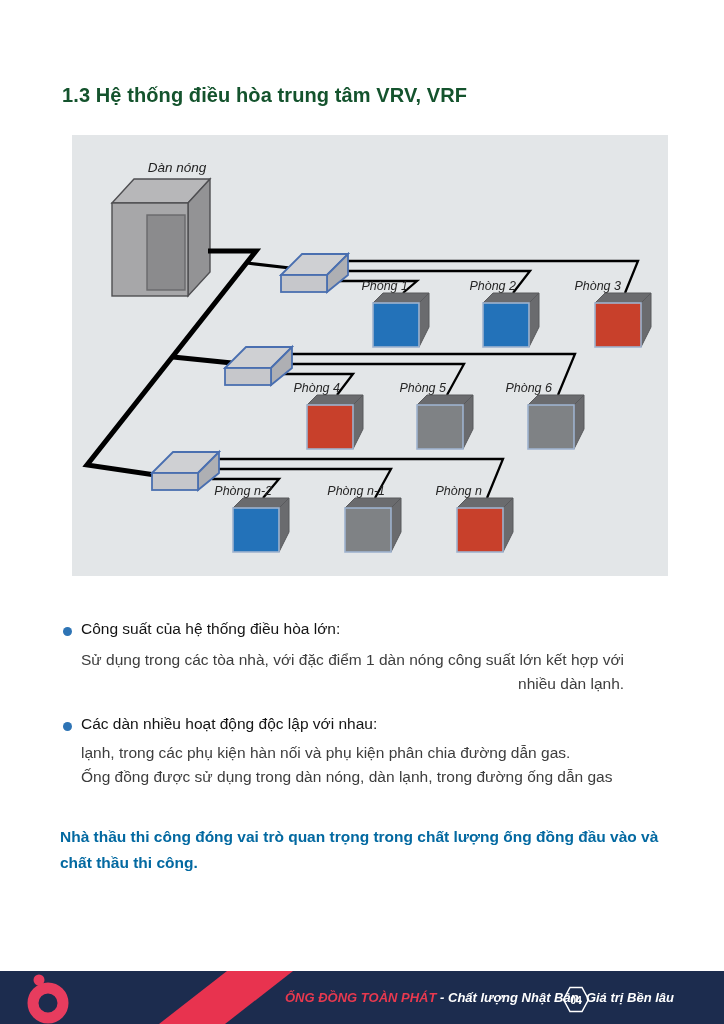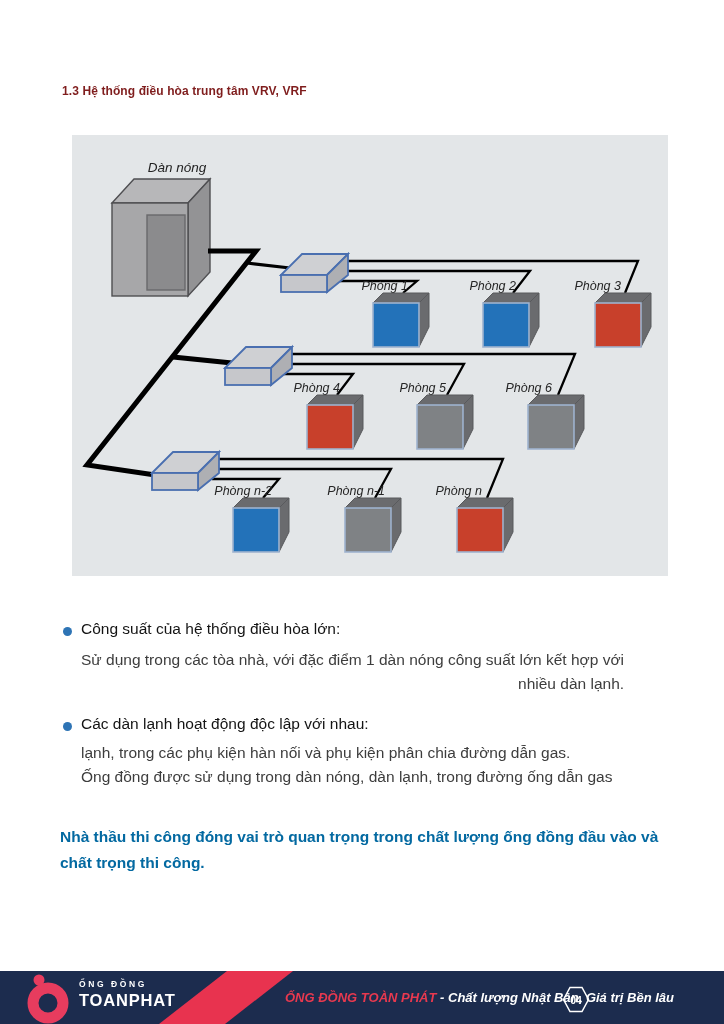--- a/index.html
+++ b/index.html
@@ -4,21 +4,21 @@
 <style>
   * { margin:0; padding:0; box-sizing:border-box; }
   html,body { background:#ffffff; }
   body { font-family:"Liberation Sans", sans-serif; }
   .page {
     position:relative; width:724px; height:1024px; background:#ffffff;
     overflow:hidden; margin:0 auto;
   }
   .heading {
     position:absolute; left:62px; top:84px;
-    font-size:12px; font-weight:700; color:#7f1d1d; letter-spacing:.1px;
+    font-size:20px; font-weight:700; color:#14532d; letter-spacing:.1px;
   }
   .diagram-svg { position:absolute; left:72px; top:135px; }
   .diag-label { font-style:italic; font-size:12.5px; fill:#262626; }
   .diag-label-big { font-style:italic; font-size:13.5px; fill:#222; }
 
   .bullet-dot { position:absolute; width:9px; height:9px; border-radius:50%; background:#2e74b5; }
   .bullet-heading { position:absolute; left:81px; font-size:15.5px; font-weight:400; color:#141414; }
   .body-text { position:absolute; left:81px; font-size:15.5px; color:#3d3d3d; line-height:24px; }
   .closing { position:absolute; left:60px; top:824px; font-size:15.5px; font-weight:600; color:#0369a1; line-height:26px; }
 
@@ -145,41 +145,37 @@
   </svg>
 
   <div class="bullet-dot" style="left:63px; top:627px;"></div>
   <div class="bullet-heading" style="top:620px;">Công suất của hệ thống điều hòa lớn:</div>
   <div class="body-text" style="top:648px;text-align:right;">
     <div>Sử dụng trong các tòa nhà, với đặc điểm 1 dàn nóng công suất lớn kết hợp với</div>
     <div>nhiều dàn lạnh.</div>
   </div>
 
   <div class="bullet-dot" style="left:63px; top:722px;"></div>
-  <div class="bullet-heading" style="top:715px;">Các dàn lạnh hoạt động độc lập với nhau:</div>
+  <div class="bullet-heading" style="top:715px;">Các dàn nhiều hoạt động độc lập với nhau:</div>
   <div class="body-text" style="top:741px;">
     <div>lạnh, trong các phụ kiện hàn nối và phụ kiện phân chia đường dẫn gas.</div>
     <div>Ống đồng được sử dụng trong dàn nóng, dàn lạnh, trong đường ống dẫn gas</div>
   </div>
 
   <div class="closing">
     <div>Nhà thầu thi công đóng vai trò quan trọng trong chất lượng ống đồng đầu vào và</div>
-    <div>chất trọng thi công.</div>
+    <div>chất thầu thi công.</div>
   </div>
 
   <div class="footer">
     <svg class="footer-art" width="724" height="53" viewBox="0 0 724 53">
       <polygon points="227,0 293,0 225,53 159,53" fill="#e8334f"></polygon>
       <circle cx="39" cy="9" r="5.5" fill="#e73c5e"></circle>
       <circle cx="48" cy="32" r="15" fill="none" stroke="#e73c5e" stroke-width="11"></circle>
     </svg>
-    <div class="logo-text">
-      <div class="logo-top">ỐNG ĐỒNG</div>
-      <div class="logo-main">TOANPHAT</div>
-    </div>
     <div class="tagline"><span class="brand">ỐNG ĐỒNG TOÀN PHÁT</span><span class="rest"> - Chất lượng Nhật Bản, Giá trị Bền lâu</span></div>
     <svg class="hex-badge" width="28" height="27" viewBox="0 0 28 27">
       <polygon points="1.5,13.5 8,1.5 20,1.5 26.5,13.5 20,25.5 8,25.5" fill="none" stroke="#ffffff" stroke-width="1.5"></polygon>
       <text x="14" y="17.5" text-anchor="middle" font-size="10.5" font-weight="700" fill="#ffffff">04</text>
     </svg>
   </div>
 
 </div>
 
 </body></html>

